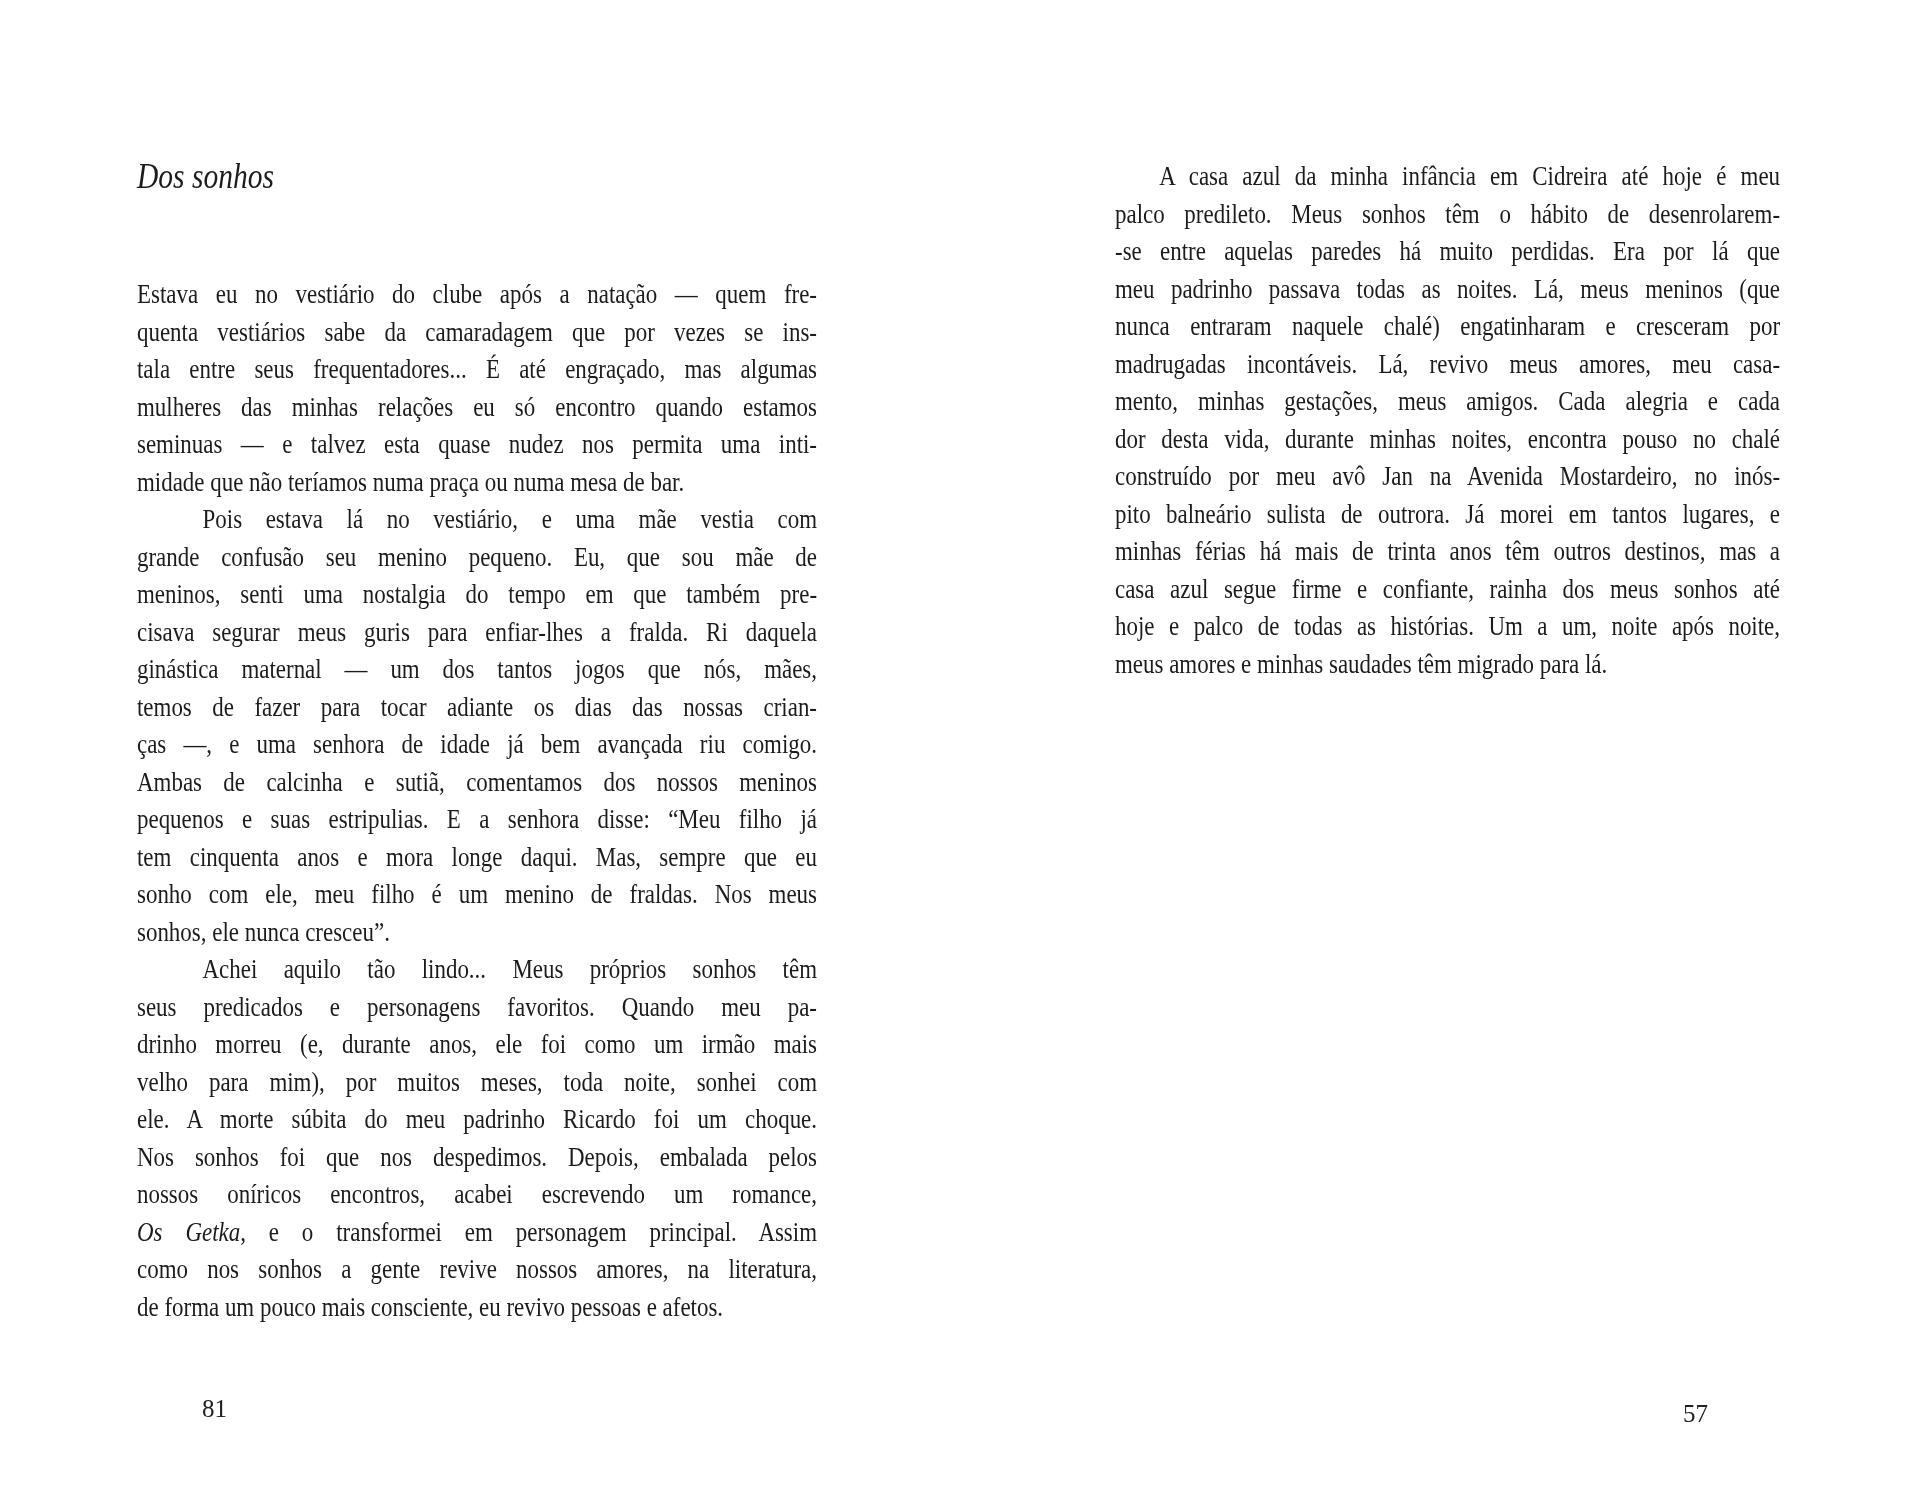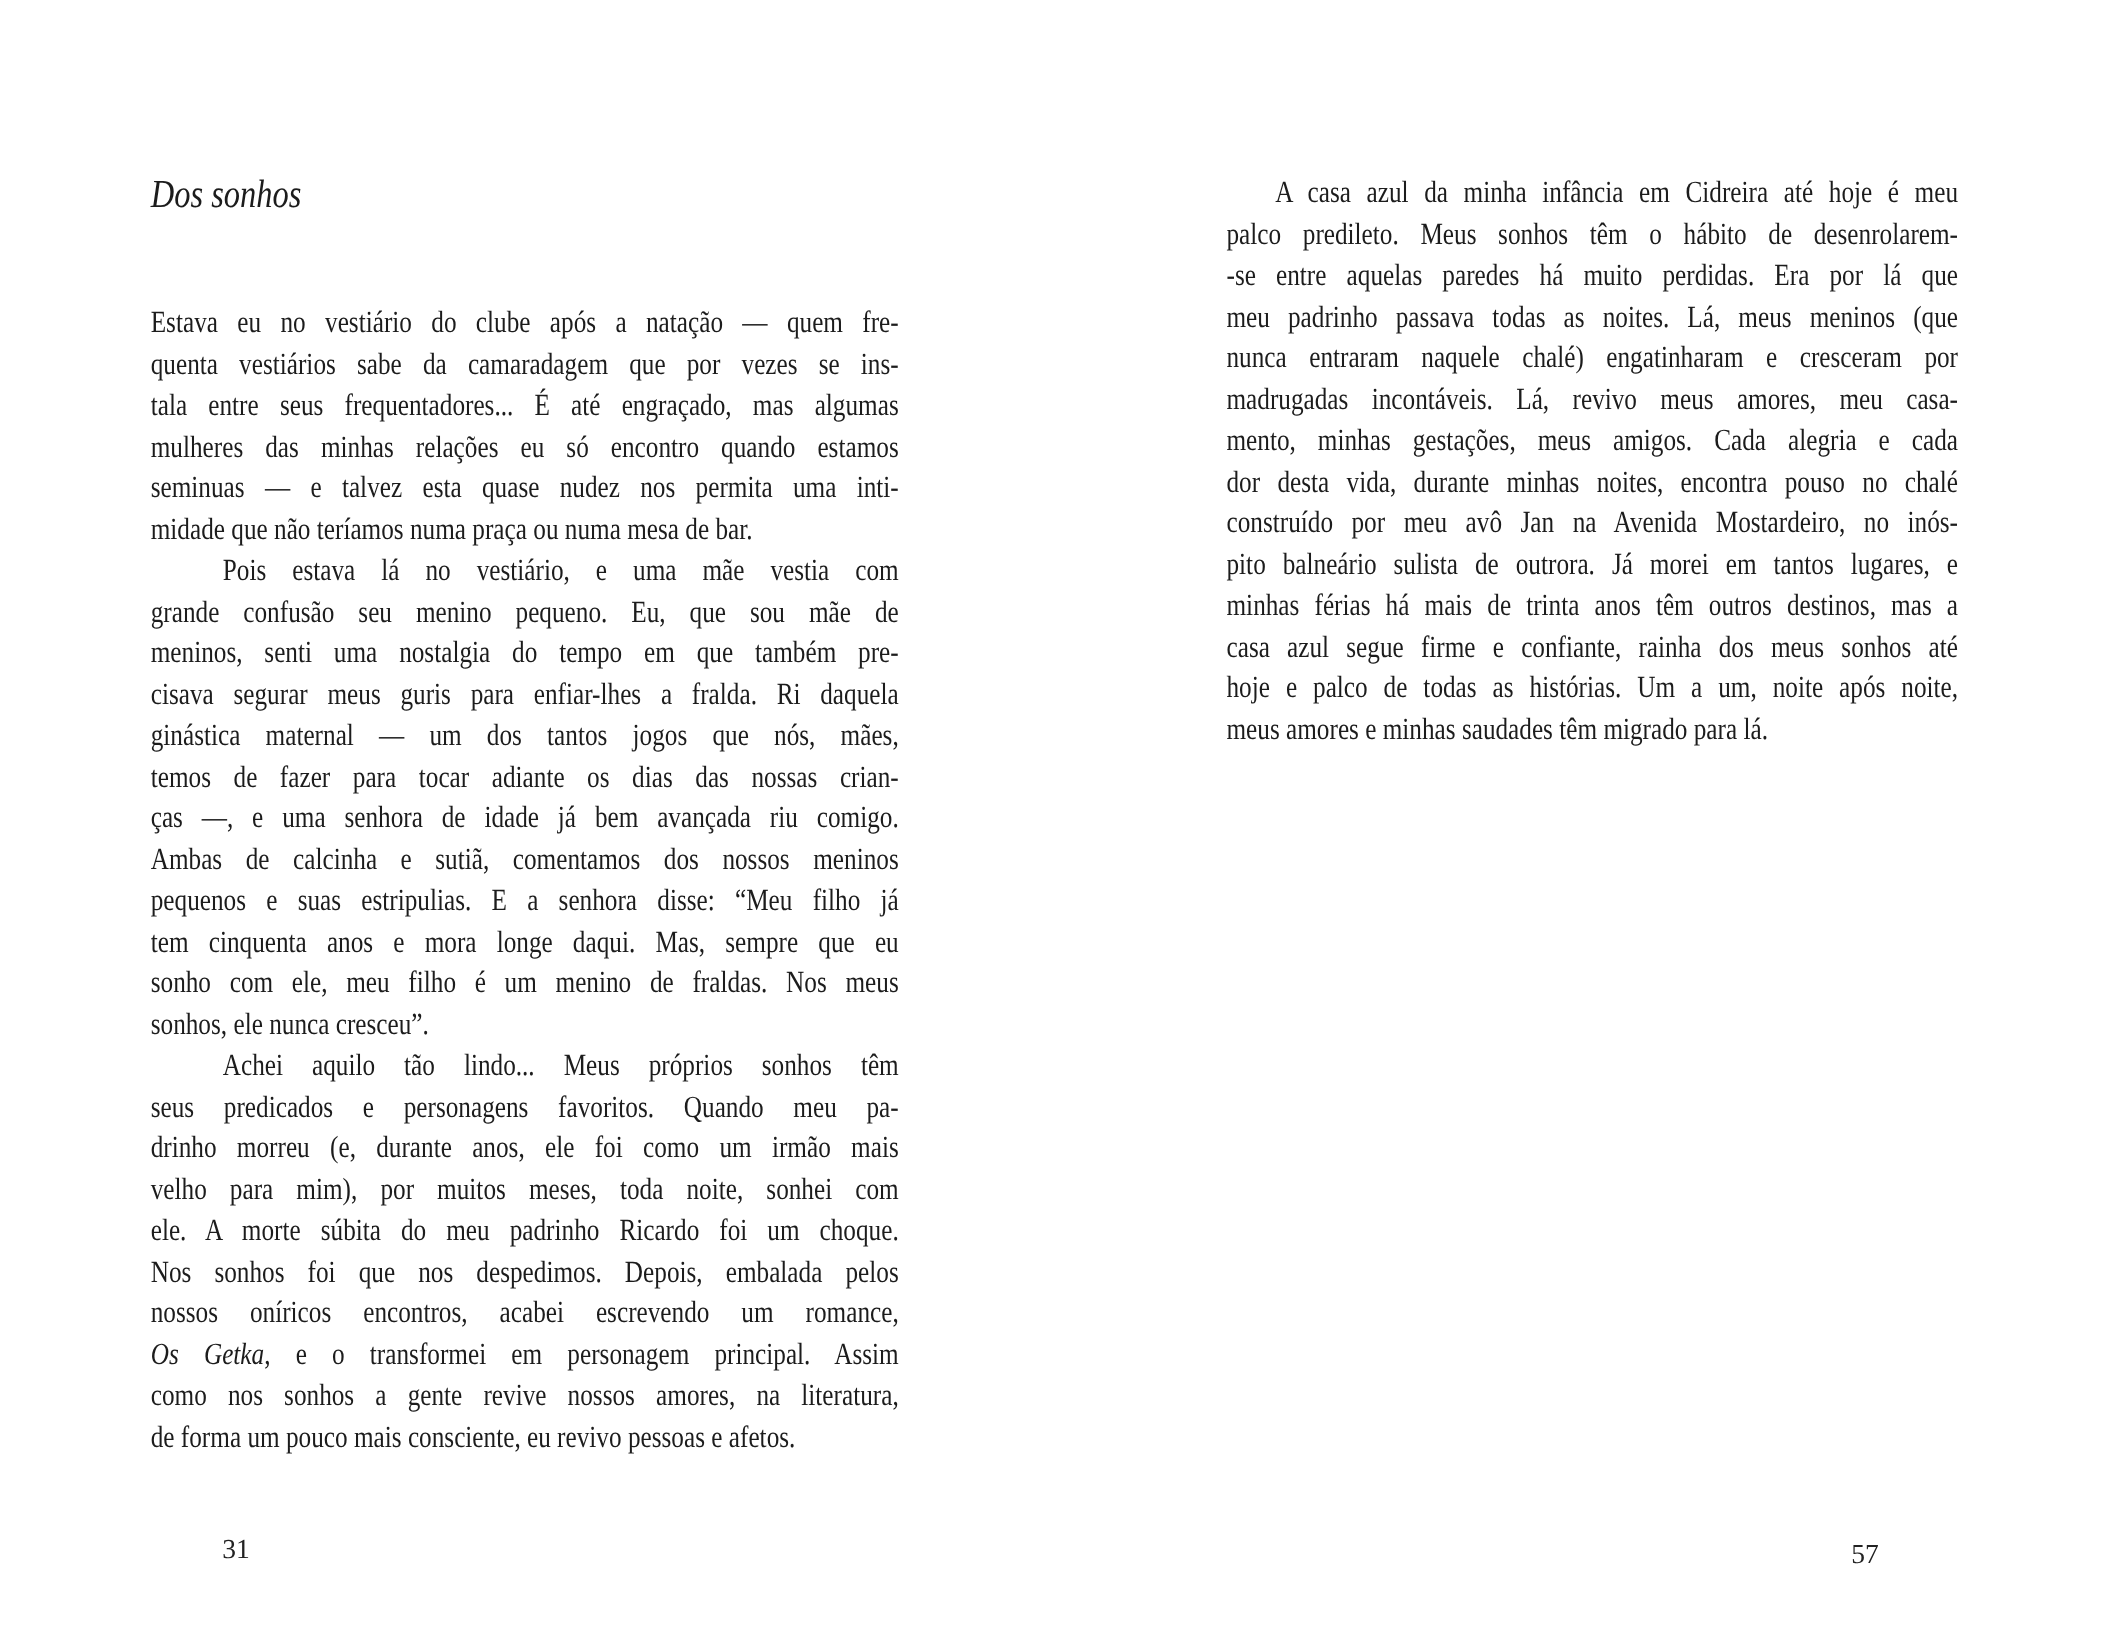--- a/index.html
+++ b/index.html
@@ -112,17 +112,17 @@
       <div class="line"><span>mento, minhas gestações, meus amigos. Cada alegria e cada</span></div>
       <div class="line"><span>dor desta vida, durante minhas noites, encontra pouso no chalé</span></div>
       <div class="line"><span>construído por meu avô Jan na Avenida Mostardeiro, no inós-</span></div>
       <div class="line"><span>pito balneário sulista de outrora. Já morei em tantos lugares, e</span></div>
       <div class="line"><span>minhas férias há mais de trinta anos têm outros destinos, mas a</span></div>
       <div class="line"><span>casa azul segue firme e confiante, rainha dos meus sonhos até</span></div>
       <div class="line"><span>hoje e palco de todas as histórias. Um a um, noite após noite,</span></div>
       <div class="line last"><span>meus amores e minhas saudades têm migrado para lá.</span></div>
     </div>
 
-  <div class="page-number page-number-left">31</div>
+  <div class="page-number page-number-left">81</div>
 
   <div class="page-number page-number-right">57</div>
 
 </div>
 
 </body></html>

